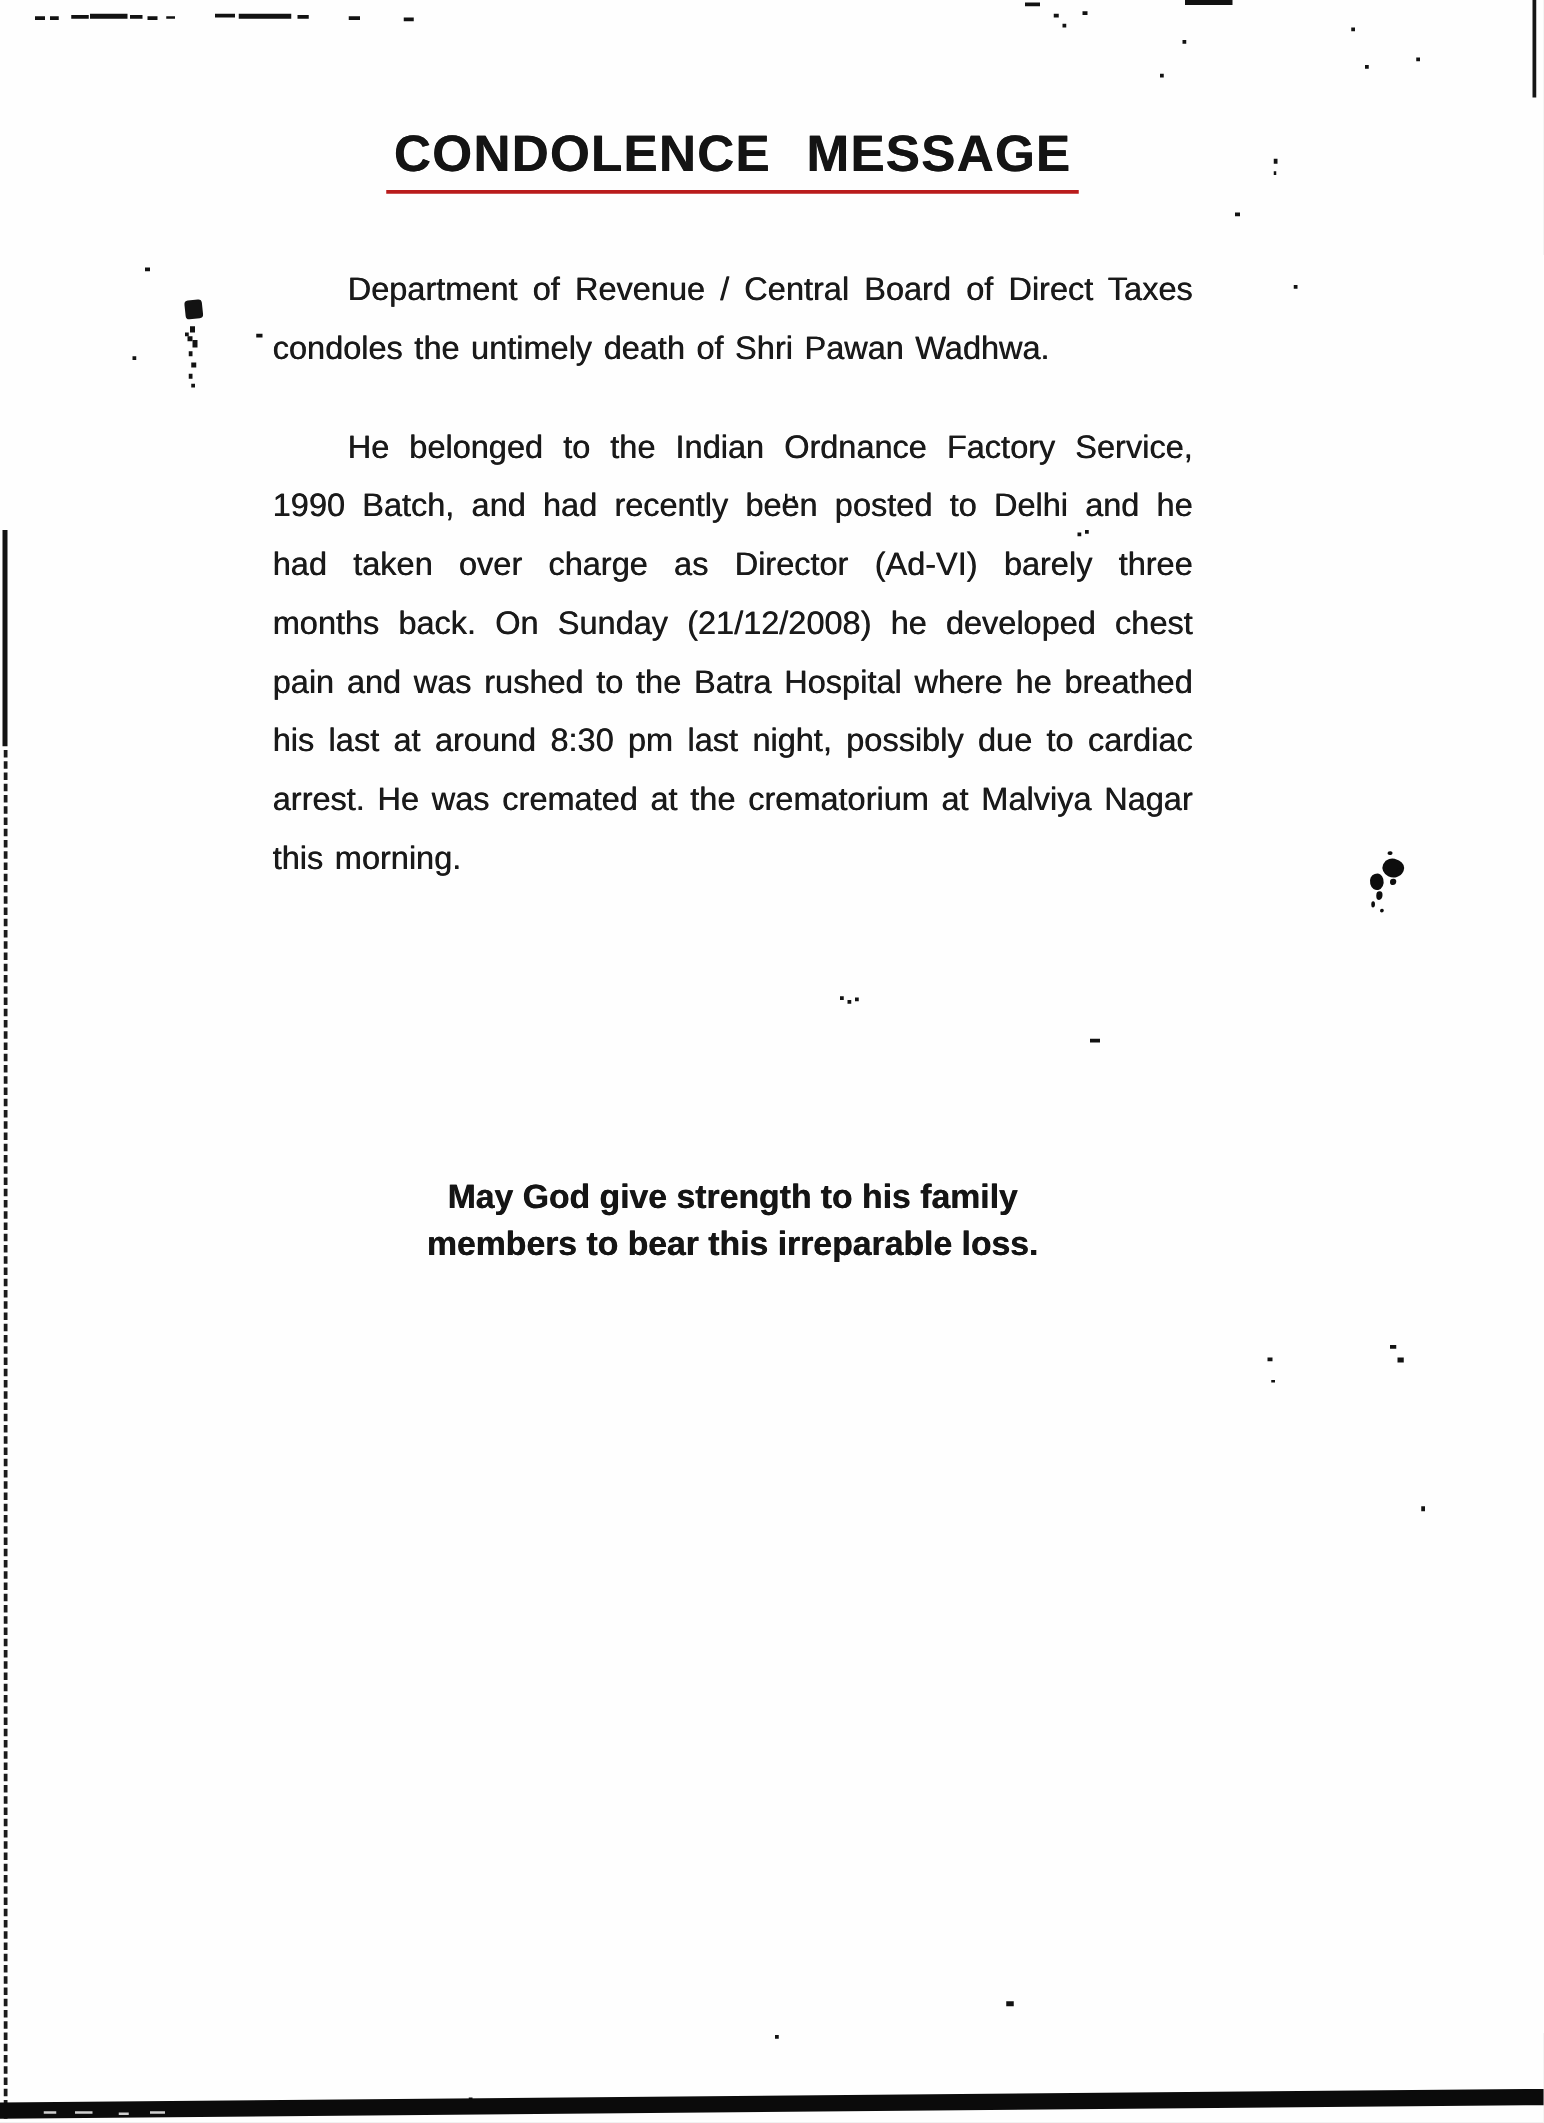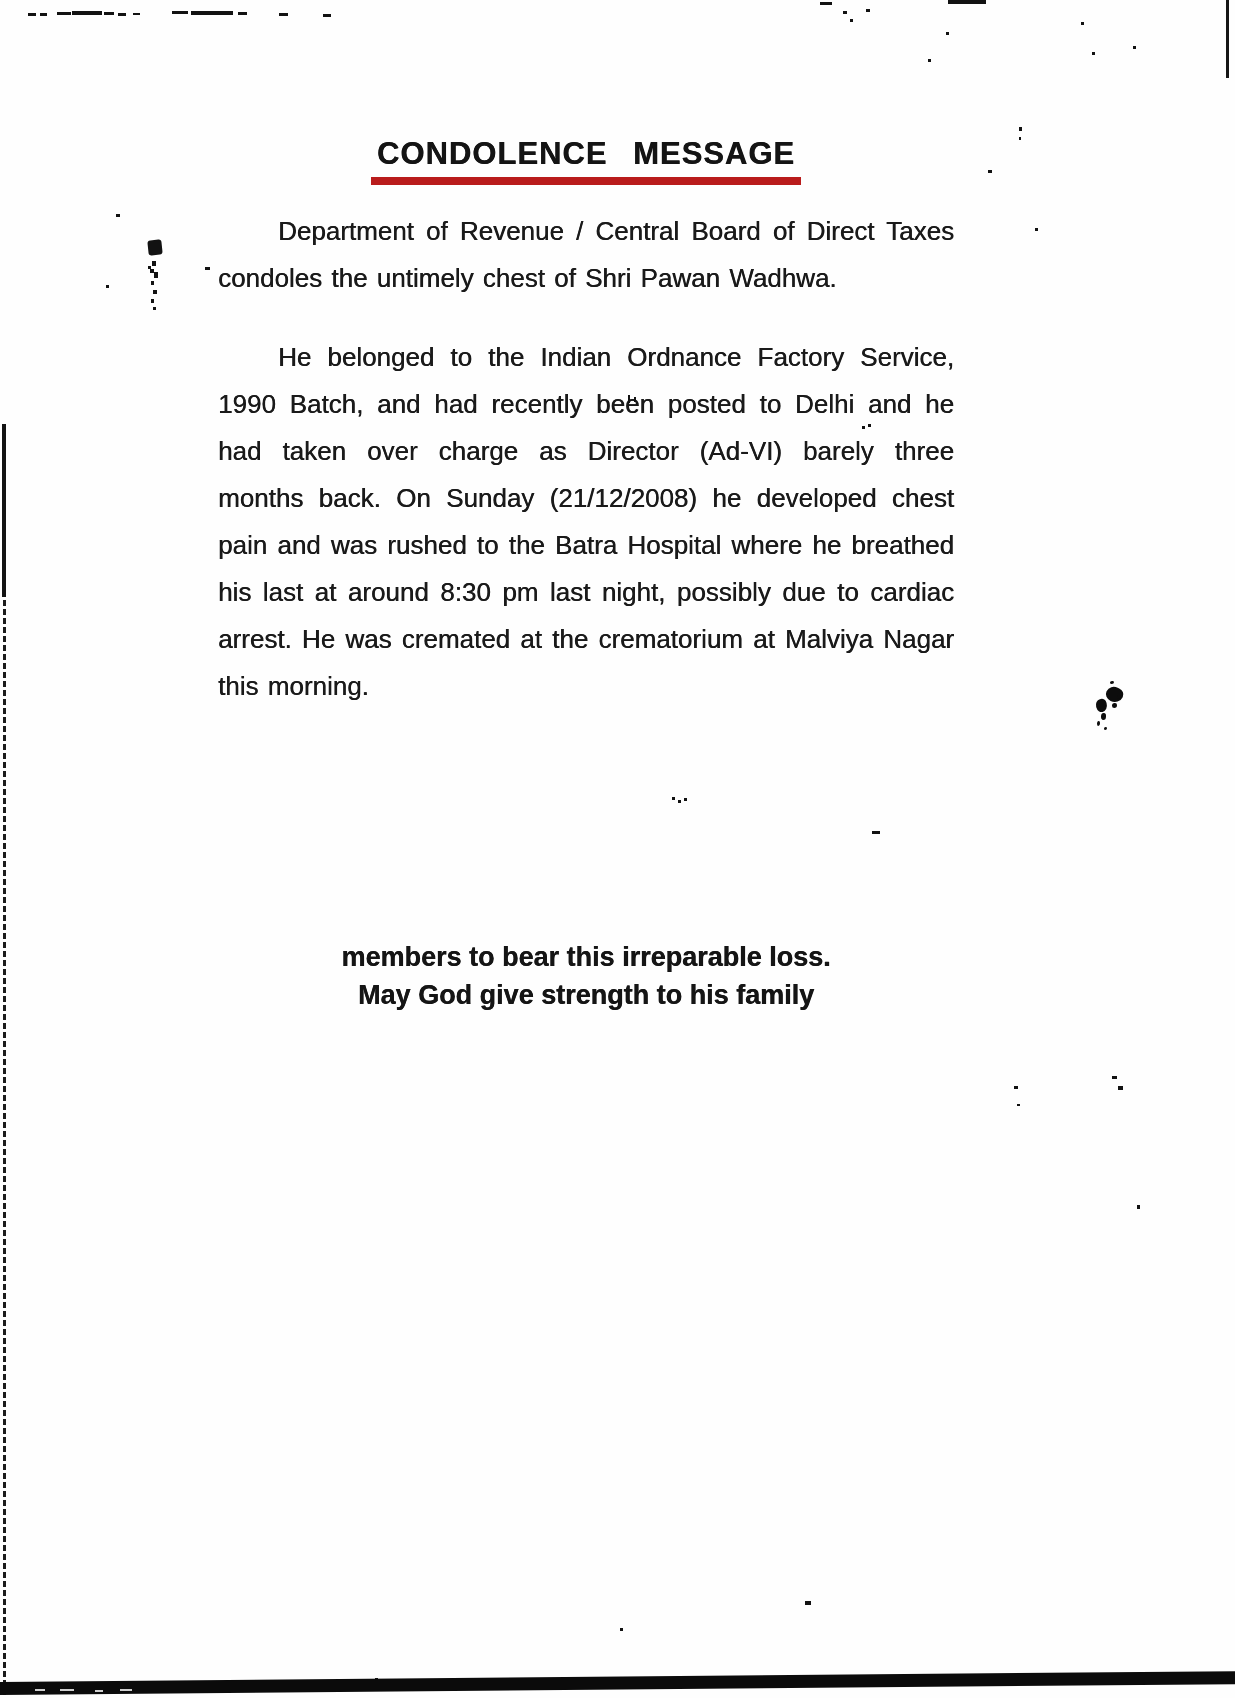--- a/index.html
+++ b/index.html
@@ -11,27 +11,26 @@
     overflow:hidden;
     font-family:"Liberation Sans","DejaVu Sans",sans-serif;
     color:#171717;
   }
   .doc-title{
     position:absolute;left:218px;top:100px;width:736px;
     text-align:center;margin:0;
   }
   .doc-title span{
     display:inline-block;
-    font-size:31px;font-weight:700;
+    font-size:41px;font-weight:700;
     letter-spacing:1px;word-spacing:16px;
     color:#141414;
-    border-bottom:8px solid #b91c1c;
+    border-bottom:3px solid #b91c1c;
     padding:0 6px 5px 6px;
     text-shadow:0.4px 0 #141414;
-    margin-top:36px;
   }
   .body-para{
     position:absolute;left:218px;width:736px;margin:0;
     font-size:26px;line-height:47px;
     text-align:justify;text-indent:60px;
     word-spacing:2px;
     color:#1a1a1a;
     text-shadow:0.4px 0 #1a1a1a;
   }
   .para-1{top:208px;}
@@ -59,26 +58,26 @@
 </style>
 </head>
 <body>
 
 <div class="page">
 
   <h1 class="doc-title">
     <span>CONDOLENCE MESSAGE</span>
   </h1>
 
-  <p class="body-para para-1">Department of Revenue / Central Board of Direct Taxes condoles the untimely chest of Shri Pawan Wadhwa.</p>
+  <p class="body-para para-1">Department of Revenue / Central Board of Direct Taxes condoles the untimely death of Shri Pawan Wadhwa.</p>
   <p class="body-para para-2">He belonged to the Indian Ordnance Factory Service, 1990 Batch, and had recently been posted to Delhi and he had taken over charge as Director (Ad-VI) barely three months back.  On Sunday (21/12/2008) he developed chest pain and was rushed to the Batra Hospital where he breathed his last at around 8:30 pm last night, possibly due to cardiac arrest.  He was cremated at the crematorium at Malviya Nagar this morning.</p>
 
   <div class="closing">
+    <div>May God give strength to his family</div>
     <div>members to bear this irreparable loss.</div>
-    <div>May God give strength to his family</div>
   </div>
 
   <div>
     <div class="sp" style="left:28px;top:13px;width:8px;height:3px;"></div>
     <div class="sp" style="left:40px;top:13px;width:7px;height:3px;"></div>
     <div class="sp" style="left:57px;top:12px;width:14px;height:3px;"></div>
     <div class="sp" style="left:72px;top:11px;width:30px;height:4px;"></div>
     <div class="sp" style="left:104px;top:12px;width:10px;height:3px;"></div>
     <div class="sp" style="left:118px;top:13px;width:8px;height:3px;"></div>
     <div class="sp" style="left:133px;top:13px;width:7px;height:2px;"></div>

